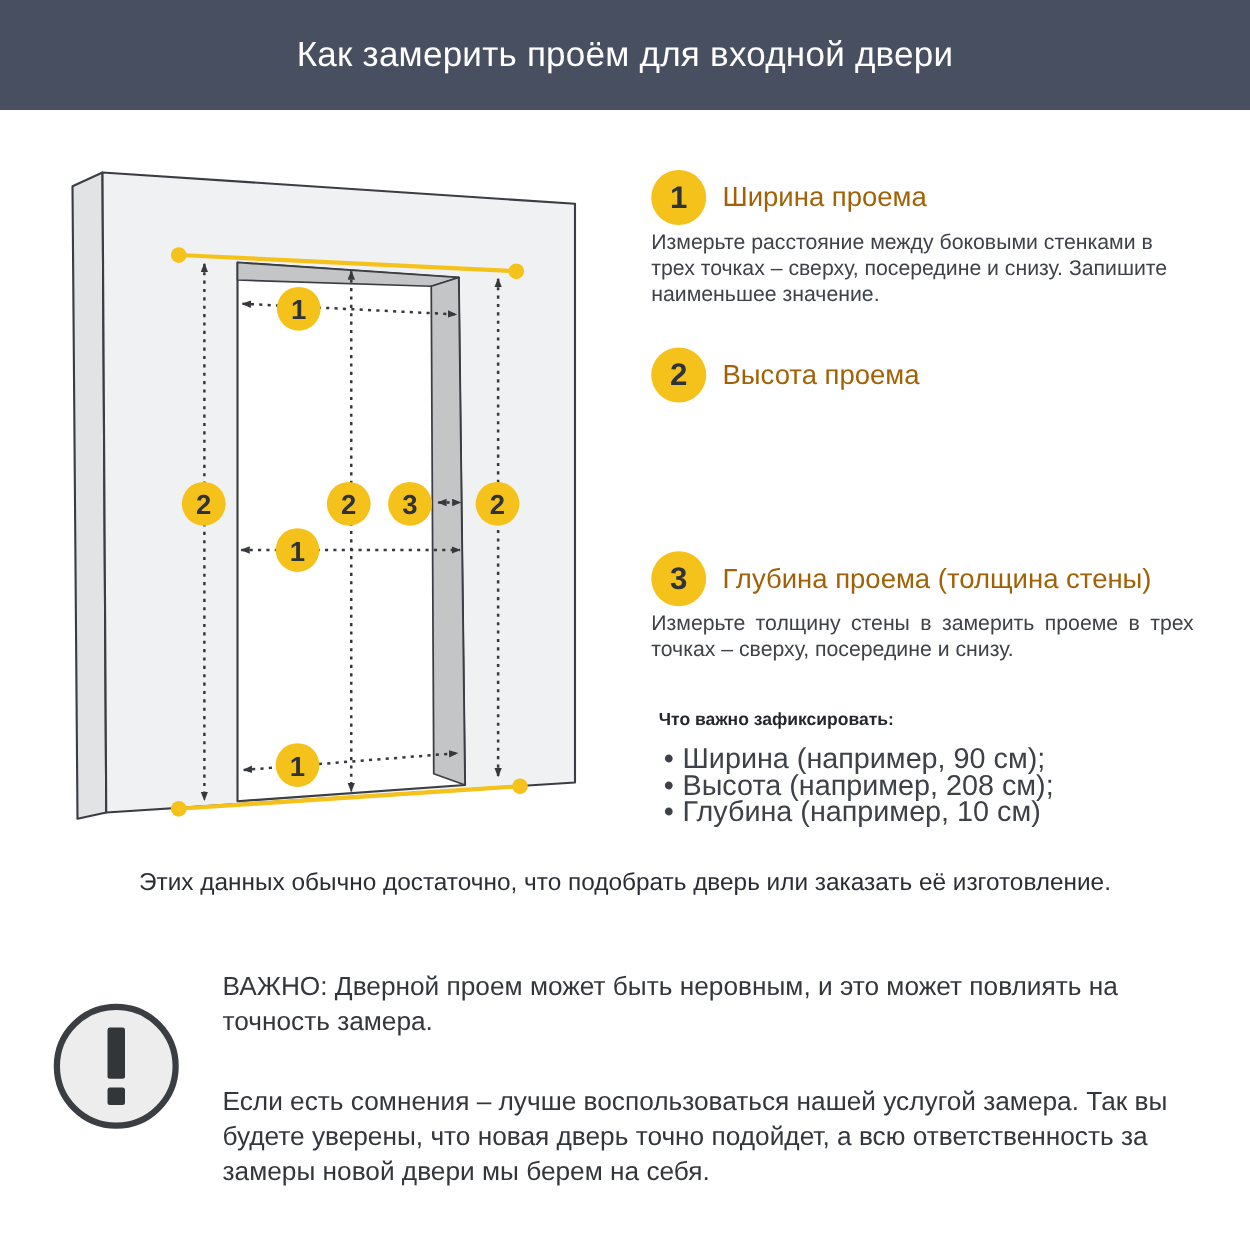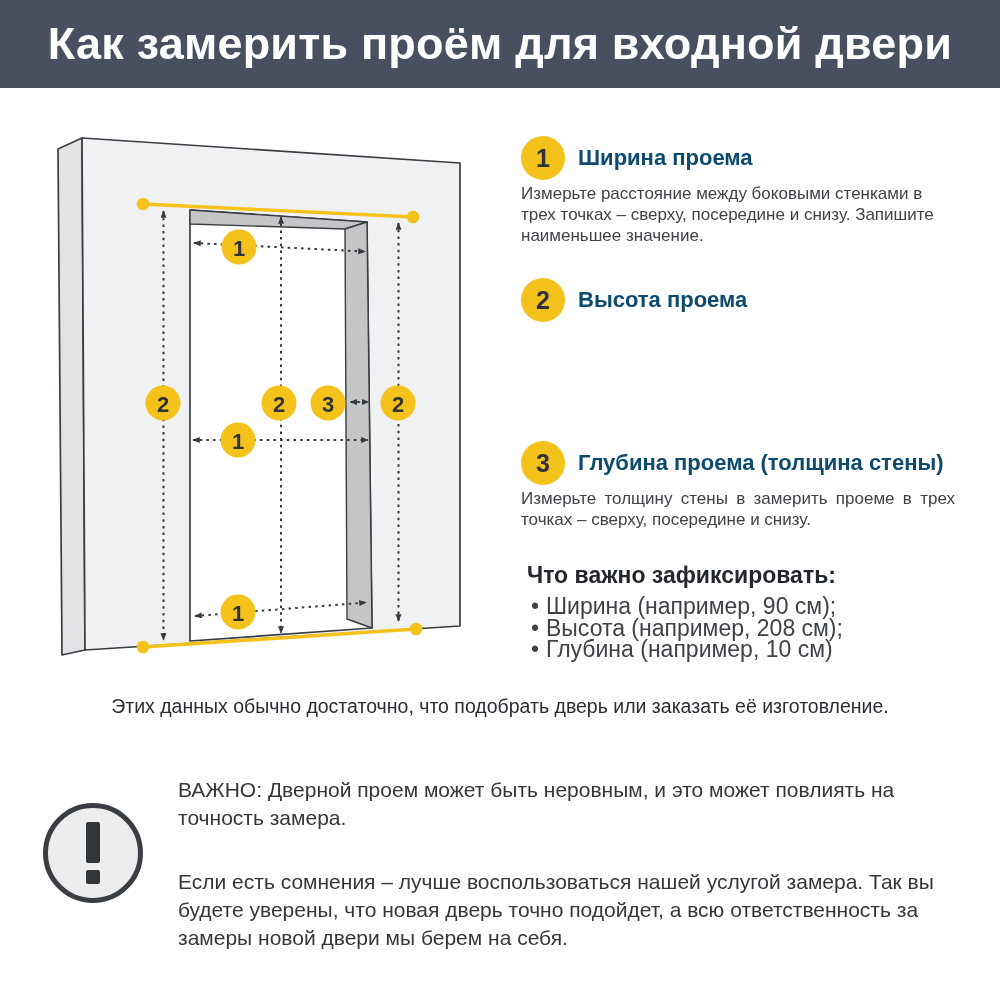--- a/index.html
+++ b/index.html
@@ -6,49 +6,49 @@
   html,body { background:#ffffff; }
   .page {
     position:relative; width:1000px; height:1000px; background:#ffffff;
     font-family:"Liberation Sans","DejaVu Sans",sans-serif; overflow:hidden;
   }
   
   .hdr {
     position:absolute; left:0; top:0; width:1000px; height:88px;
     background:#474F61; display:flex; align-items:center; justify-content:center;
   }
-  .hdr h1 { color:#ffffff; font-size:45px; font-weight:bold; letter-spacing:0.2px; }
+  .hdr h1 { color:#ffffff; font-size:28px; font-weight:normal; letter-spacing:0.2px; }
 
   
   .diagram { position:absolute; left:30px; top:120px; width:480px; height:560px; }
   .side   { fill:#e2e3e5; stroke:#3a3d43; stroke-width:1.7; stroke-linejoin:round; }
   .front  { fill:#f0f1f2; stroke:#3a3d43; stroke-width:1.7; stroke-linejoin:round; }
   .reveal { fill:#c4c5c7; stroke:#3a3d43; stroke-width:1.4; stroke-linejoin:round; }
   .ymeas  { stroke:#F5C21B; stroke-width:3.4; stroke-linecap:round; }
   .ydot   { fill:#F5C21B; }
   .dot    { stroke:#35383d; stroke-width:2; stroke-dasharray:2.5 4.2; fill:none; }
   .mcirc  { fill:#F5C21B; }
   .mnum   { fill:#2f3237; font-size:22px; font-weight:bold; text-anchor:middle; dominant-baseline:central; }
 
   
   .section { position:absolute; left:521px; width:434px; }
   .sec-head { display:flex; align-items:center; gap:13px; }
   .badge {
     width:44px; height:44px; border-radius:50%; background:#F5C21B; flex:0 0 44px;
     display:flex; align-items:center; justify-content:center;
     font-size:25px; font-weight:bold; color:#2f3237;
   }
-  .sec-head h3 { font-size:22px; font-weight:bold; color:#0c4a6e; }
+  .sec-head h3 { font-size:22px; font-weight:normal; color:#a16207; }
   .section p {
     margin-top:3px; font-size:17px; line-height:21px; color:#3e4248;
   }
   .just { text-align:justify; }
 
   .checklist { position:absolute; left:527px; top:562px; width:430px; }
-  .checklist h4 { font-size:23px; font-weight:bold; color:#23262c; line-height:26px; }
+  .checklist h4 { font-size:14px; font-weight:bold; color:#23262c; line-height:26px; }
   .checklist ul { list-style:none; margin-top:8px; }
   .checklist li {
     position:relative; padding-left:19px; font-size:23px; line-height:21.5px; color:#3e4248;
   }
   .checklist li::before {
     content:"•"; position:absolute; left:4px; top:0; color:#3e4248;
   }
 
   
   .summary {

